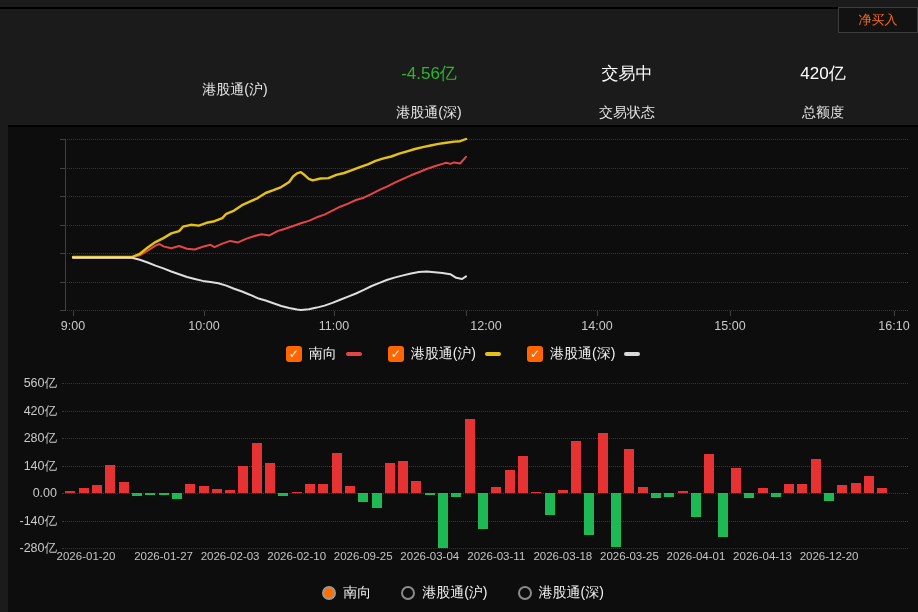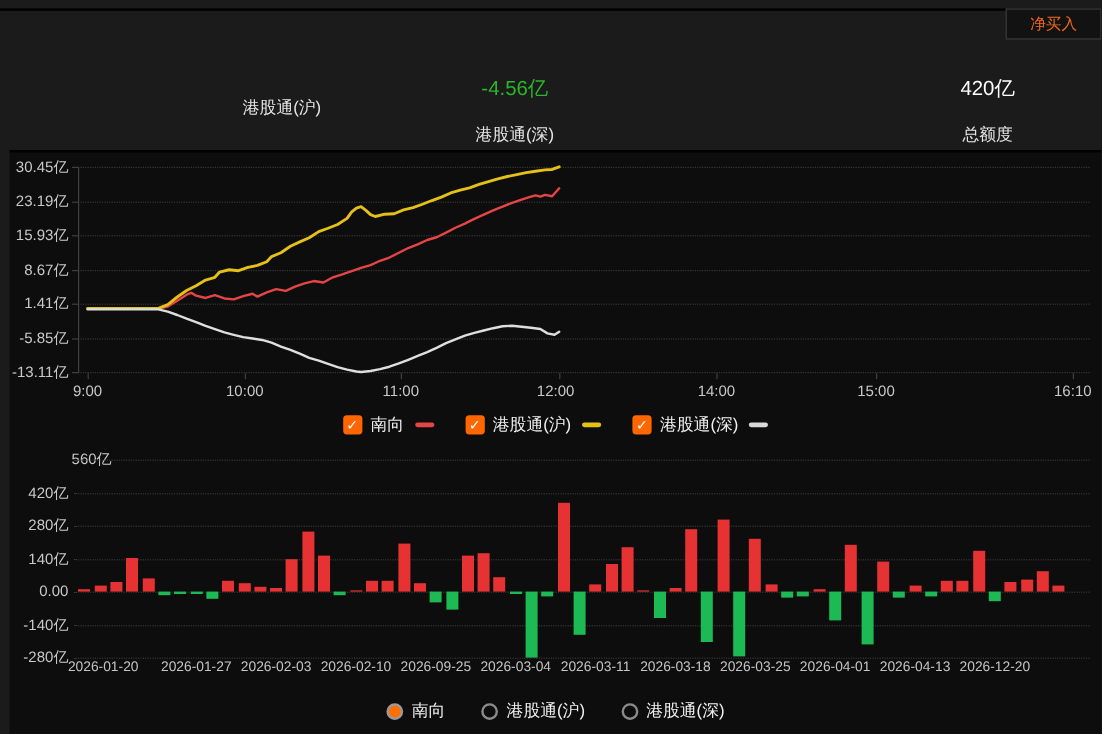--- a/index.html
+++ b/index.html
@@ -58,36 +58,31 @@
   <button class="netbuy">净买入</button>
 
 
   <div class="stat" style="left:140px">
     <div class="stat-label">港股通(沪)</div>
   </div>
   <div class="stat" style="left:334px">
     <div class="stat-value v-green">-4.56亿</div>
     <div class="stat-label">港股通(深)</div>
   </div>
+  <div class="stat" style="left:532px">
+    <div class="stat-value v-white">交易中</div>
+    <div class="stat-label">交易状态</div>
+  </div>
   <div class="stat" style="left:728px">
     <div class="stat-value v-white">420亿</div>
     <div class="stat-label">总额度</div>
   </div>
 
   <div class="charts">
 
-    <div class="line-y-axis">
-        <div class="ylab" style="top: -1px;">30.45亿</div>
-        <div class="ylab" style="top: 27.5px;">23.19亿</div>
-        <div class="ylab" style="top: 56px;">15.93亿</div>
-        <div class="ylab" style="top: 84.5px;">8.67亿</div>
-        <div class="ylab" style="top: 113px;">1.41亿</div>
-        <div class="ylab" style="top: 141.5px;">-5.85亿</div>
-        <div class="ylab" style="top: 170px;">-13.11亿</div>
-      </div>
     <div class="line-plot">
         <div class="grid-h" style="top: 6px;"></div>
         <div class="lc-ytick" style="top: 6px;"></div>
         <div class="grid-h" style="top: 34.5px;"></div>
         <div class="lc-ytick" style="top: 34.5px;"></div>
         <div class="grid-h" style="top: 63px;"></div>
         <div class="lc-ytick" style="top: 63px;"></div>
         <div class="grid-h" style="top: 91.5px;"></div>
         <div class="lc-ytick" style="top: 91.5px;"></div>
         <div class="grid-h" style="top: 120px;"></div>
@@ -107,21 +102,21 @@
         <svg width="843" height="182" style="position: absolute; left: 0px; top: 0px;">
           <polyline points="8.0,124.4 27.7,124.4 47.3,124.4 66.9,124.4 74.8,122.4 82.7,117.7 90.5,112.6 94.5,111.0 98.4,113.4 106.3,115.3 114.1,113.0 122.0,115.7 129.8,116.5 137.7,113.8 145.5,111.8 149.5,114.2 157.3,110.6 165.2,107.9 173.1,109.4 180.9,105.9 188.8,103.2 196.6,101.2 204.5,102.4 212.4,98.1 220.2,95.7 228.1,93.0 235.9,90.2 243.8,87.9 251.7,84.3 259.5,81.6 267.4,77.6 275.2,73.7 283.1,70.6 291.0,67.0 298.8,64.7 306.7,60.8 314.5,56.8 322.4,53.3 330.3,49.4 338.1,45.9 346.0,42.3 353.8,39.2 361.7,36.0 369.6,33.3 377.4,30.9 381.3,29.8 385.3,30.9 389.2,29.4 395.1,30.5 401.0,23.9" fill="none" stroke="#e64545" stroke-width="2" stroke-linejoin="round" stroke-linecap="round"></polyline>
           <polyline points="8.0,124.0 27.7,124.0 47.3,124.0 66.9,124.0 74.8,120.8 82.7,114.5 90.5,109.1 98.4,105.1 106.3,100.4 114.1,98.1 118.0,93.7 125.9,91.8 133.8,92.6 141.6,89.8 149.5,88.2 157.3,85.1 161.3,80.8 169.1,77.6 177.0,72.2 184.8,68.6 192.7,65.1 200.6,60.0 208.4,57.2 216.3,54.1 224.2,49.0 228.1,43.5 232.0,40.4 235.9,39.2 239.9,42.3 243.8,45.9 247.7,47.4 255.6,45.5 263.5,45.1 271.3,41.9 279.2,40.0 287.0,37.2 294.9,34.1 302.8,31.3 310.6,27.8 318.5,25.4 326.3,23.5 334.2,20.7 342.1,18.4 349.9,16.0 357.8,14.1 365.6,12.5 373.5,10.9 381.3,9.7 389.2,8.6 395.1,8.2 401.0,6.0" fill="none" stroke="#e5c117" stroke-width="2.4" stroke-linejoin="round" stroke-linecap="round"></polyline>
           <polyline points="8.0,124.8 27.7,124.8 47.3,124.8 66.9,124.8 74.8,126.7 82.7,129.5 90.5,132.6 98.4,135.4 106.3,138.5 114.1,141.2 122.0,144.0 129.8,146.0 137.7,147.9 145.5,149.1 153.4,150.3 161.3,152.6 169.1,155.8 177.0,158.5 184.8,161.7 192.7,165.2 200.6,167.5 208.4,170.3 216.3,173.0 224.2,175.0 232.0,176.6 235.9,177.0 243.8,176.2 251.7,174.6 259.5,172.6 267.4,169.9 275.2,166.8 283.1,163.6 291.0,160.5 298.8,156.9 306.7,153.0 314.5,149.9 322.4,146.7 330.3,144.4 338.1,142.4 346.0,140.5 353.8,138.9 361.7,138.5 369.6,139.3 377.4,140.1 385.3,141.2 391.2,144.8 397.1,146.0 401.0,143.4" fill="none" stroke="#dedede" stroke-width="2" stroke-linejoin="round" stroke-linecap="round"></polyline>
         </svg>
       </div>
     <div class="line-x-axis">
         <div class="lc-xlab" style="left: 33px;">9:00</div>
         <div class="lc-xlab" style="left: 164px;">10:00</div>
         <div class="lc-xlab" style="left: 294px;">11:00</div>
-        <div class="lc-xlab" style="left: 423px; text-align: center;">12:00</div>
+        <div class="lc-xlab" style="left: 446px; text-align: center;">12:00</div>
         <div class="lc-xlab" style="left: 557px;">14:00</div>
         <div class="lc-xlab" style="left: 690px;">15:00</div>
         <div class="lc-xlab" style="left: 854px;">16:10</div>
       </div>
 
     <div class="legend-row">
       <div class="legend-item">
         <span class="cbx">
             <span class="cbx-check">✓</span>
           </span>
@@ -138,21 +133,21 @@
       <div class="legend-item">
         <span class="cbx">
             <span class="cbx-check">✓</span>
           </span>
         <span class="legend-label">港股通(深)</span>
         <span class="legend-dash dash-shen"></span>
       </div>
     </div>
 
     <div class="bar-y-axis">
-        <div class="ylab" style="top: -7px; padding-left: 36px;">560亿</div>
+        <div class="ylab" style="top: -7px;">560亿</div>
         <div class="ylab" style="top: 20.5px;">420亿</div>
         <div class="ylab" style="top: 48px;">280亿</div>
         <div class="ylab" style="top: 75.5px;">140亿</div>
         <div class="ylab" style="top: 103px;">0.00</div>
         <div class="ylab" style="top: 130.5px;">-140亿</div>
         <div class="ylab" style="top: 158px;">-280亿</div>
       </div>
     <div class="bar-plot">
         <div class="grid-h" style="top: 0px;"></div>
         <div class="grid-h" style="top: 27.5px;"></div>

